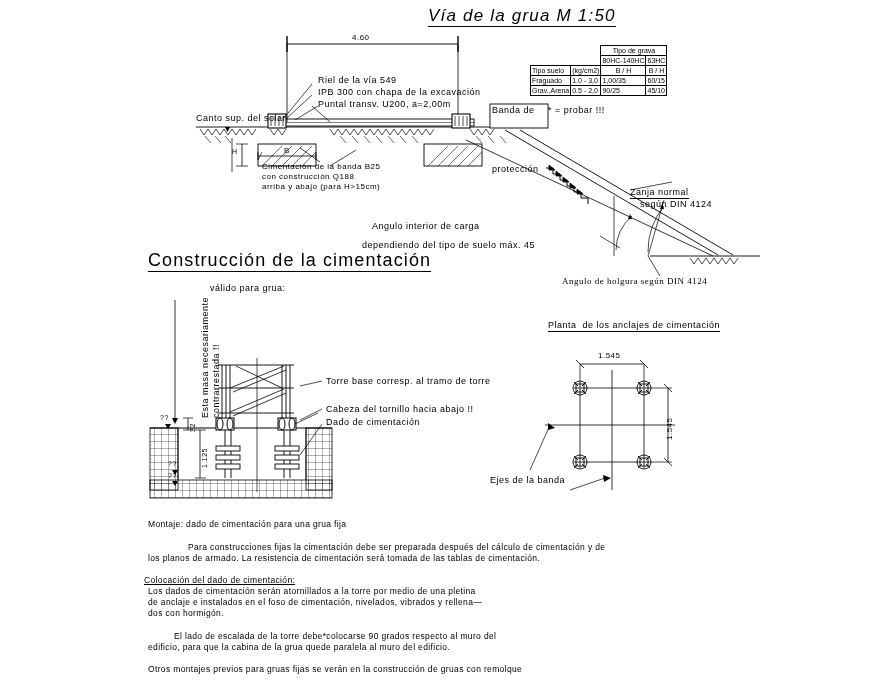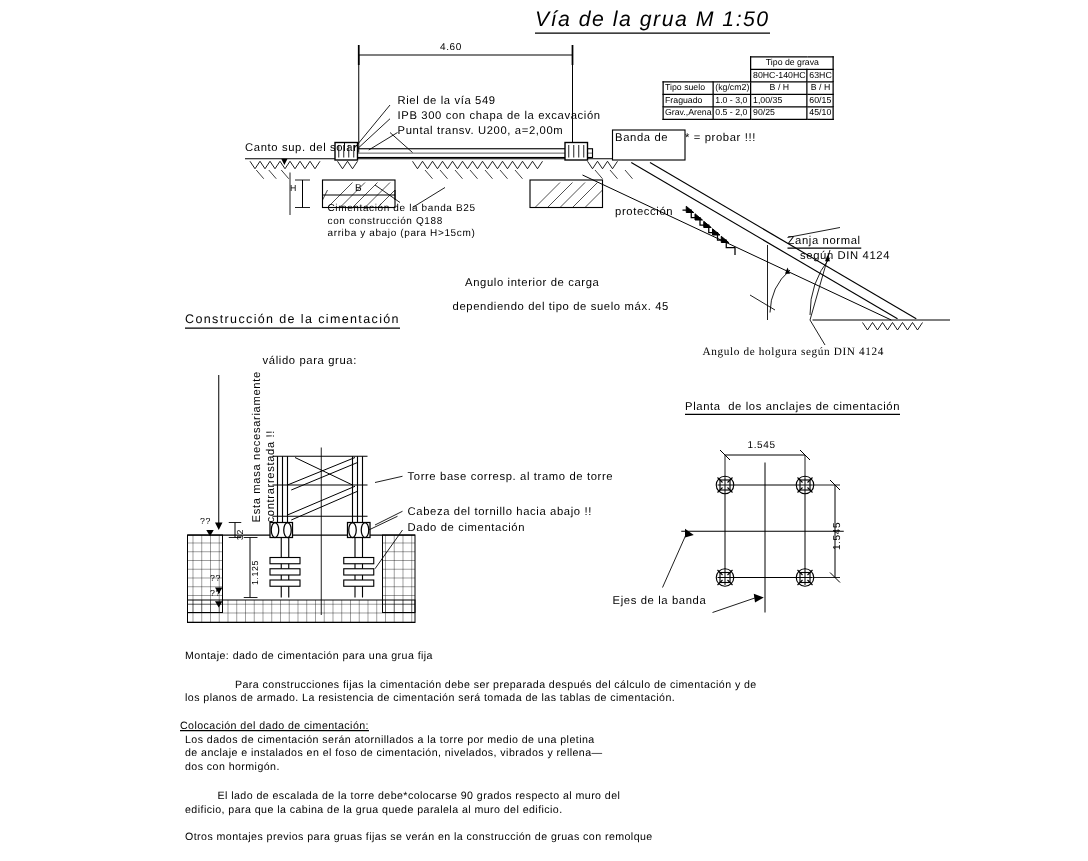--- a/index.html
+++ b/index.html
@@ -6,21 +6,21 @@
   body{width:870px;height:689px;position:relative;overflow:hidden;
        font-family:"Liberation Sans","DejaVu Sans",sans-serif;color:#000;}
   .cad{position:absolute;left:0;top:0;width:870px;height:689px;}
   
   .t{position:absolute;white-space:pre;font-family:"Liberation Sans","DejaVu Sans",sans-serif;
      color:#000;letter-spacing:.5px;line-height:1.12;}
   .t9{font-size:9px;}
   .t8{font-size:8px;}
   .t7{font-size:7px;}
   .title{font-size:17px;letter-spacing:1.2px;font-style:italic;}
-  .title2{font-size:10px;letter-spacing:1.1px;}
+  .title2{font-size:18px;letter-spacing:1.1px;}
   .ttl-u{border-bottom:1px solid #000;padding-bottom:1px;}
   .rot{transform-origin:0 0;transform:rotate(-90deg);}
   .para{position:absolute;font-size:8.5px;line-height:11.5px;letter-spacing:.35px;white-space:pre;}
   
   .gtable{position:absolute;border-collapse:collapse;font-size:7px;letter-spacing:0;}
   .gtable td,.gtable th{border:1px solid #000;padding:0 1px;font-weight:normal;
       font-family:"Liberation Sans","DejaVu Sans",sans-serif;white-space:nowrap;line-height:9px;height:9px;}
   .nb{border:none !important;}
   .ctr{text-align:center;}
 </style>

